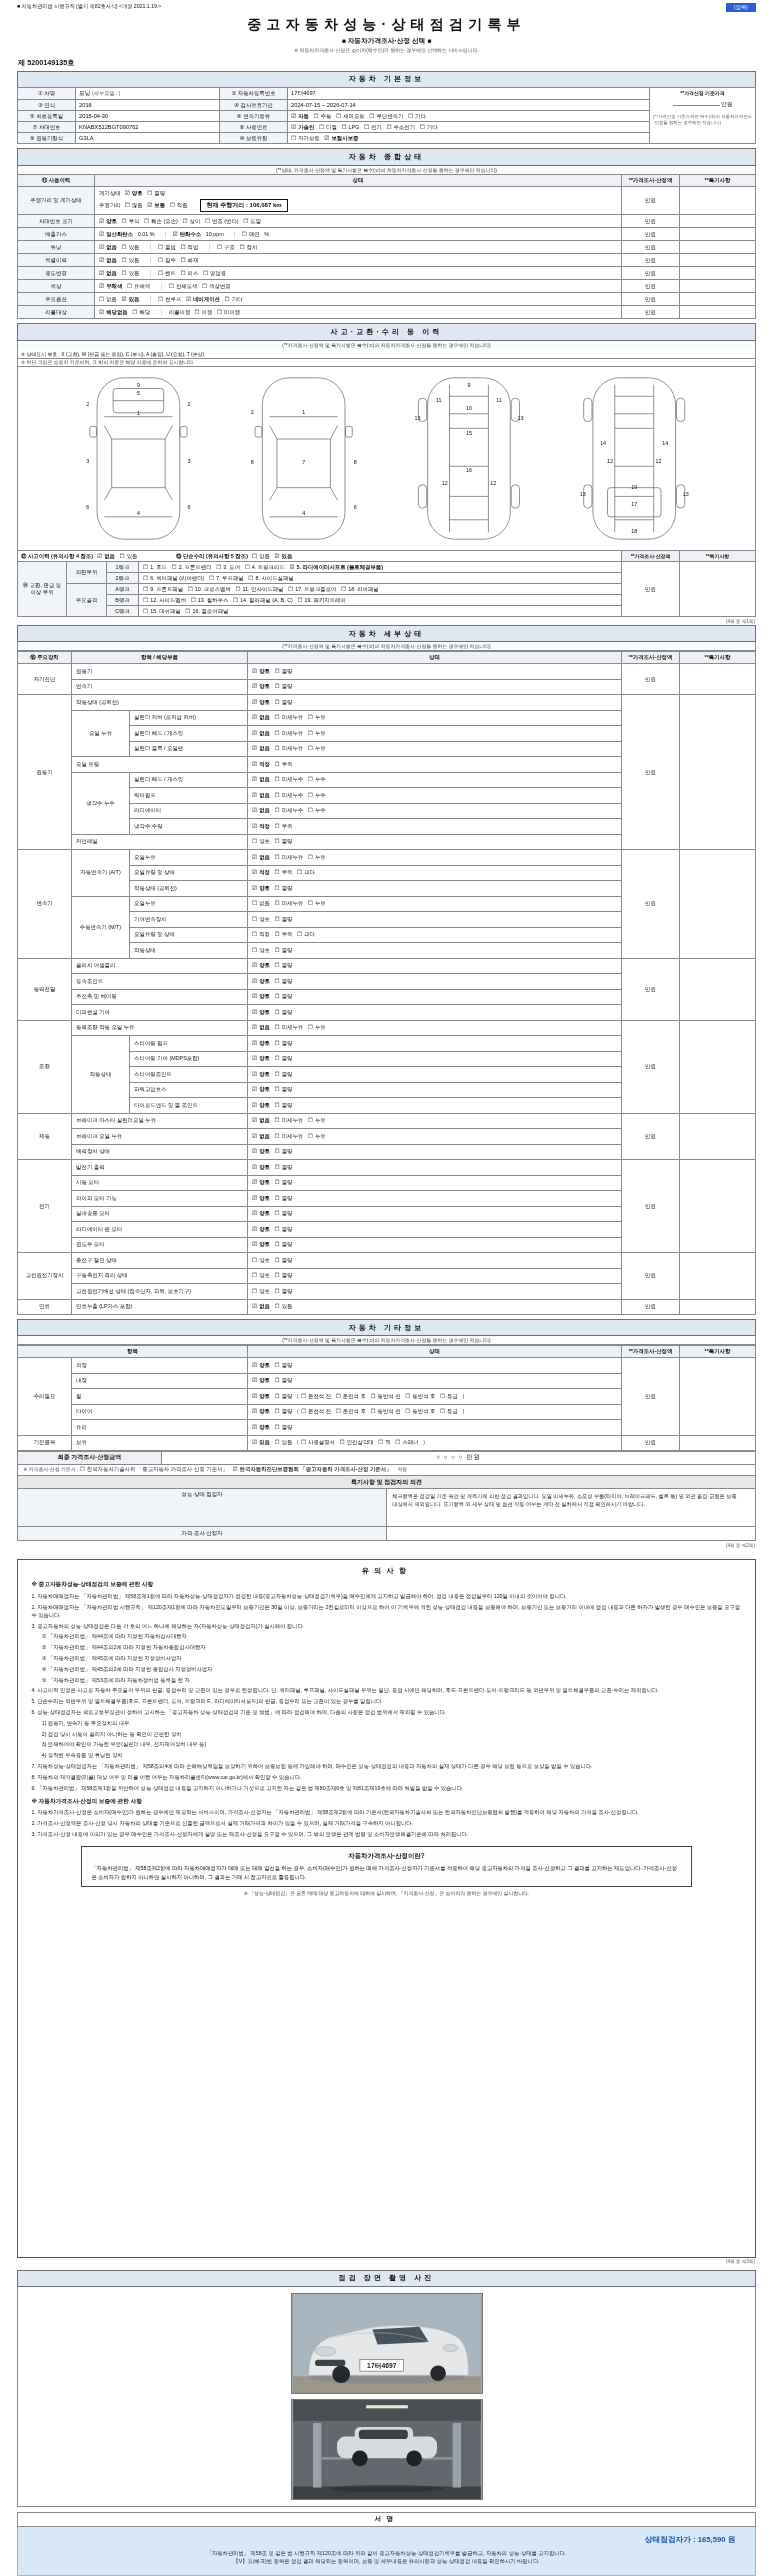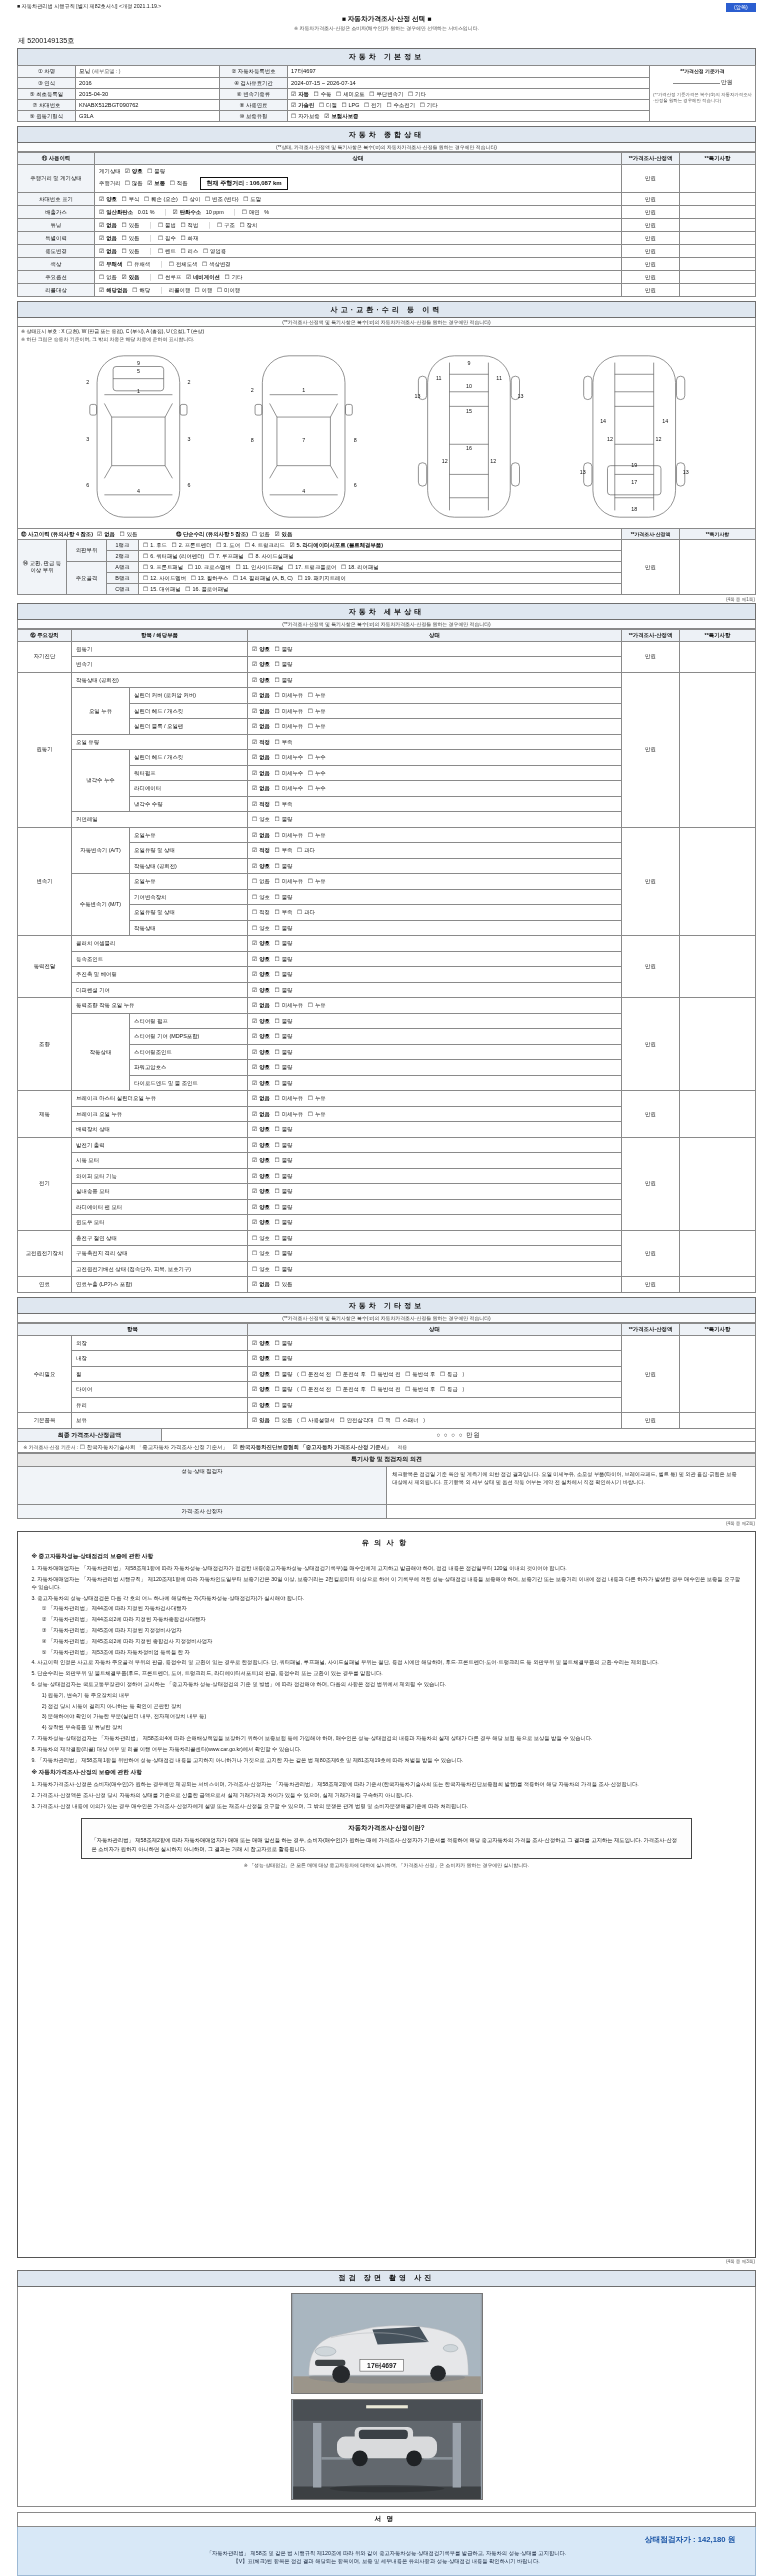--- a/index.html
+++ b/index.html
@@ -4,21 +4,21 @@
 <style>
 *{box-sizing:border-box;margin:0;padding:0}
 html,body{background:#ffffff}
 body{width:773px;height:2576px;overflow:hidden;font-family:"Liberation Sans","DejaVu Sans",sans-serif;color:#101010;display:flex;flex-direction:column;align-items:center}
 .page{width:739px;display:flex;flex-direction:column;flex:1;padding-top:3.1px}
 .topline{display:flex;justify-content:space-between;align-items:flex-start;font-size:5.2px;color:#222}
 .badge{background:#2b5ed0;color:#fff;padding:1px 8.2px;font-size:5.2px}
 .title{text-align:center;font-size:14px;font-weight:bold;letter-spacing:5.2px;margin-top:4.1px}
 .subtitle{text-align:center;font-size:6.7px;font-weight:bold;margin-top:3.1px}
 .subnote{text-align:center;font-size:4.9px;color:#444;margin-top:1px}
-.docno{font-size:7.2px;font-weight:normal;margin:5.2px 0 2.1px 1px}
+.docno{font-size:7.2px;font-weight:bold;margin:5.2px 0 2.1px 1px}
 .secbar{background:#dfe7f0;border:0.5px solid #6f6f6f;text-align:center;font-weight:bold;font-size:7px;letter-spacing:3.1px;padding:2.6px 0}
 .note-strip{border:0.5px solid #8a8a8a;border-top:none;font-size:4.9px;color:#333;text-align:center;padding:1px 0;background:#fbfcfd}
 table{border-collapse:collapse;width:100%;table-layout:fixed;margin-top:-0.5px}
 td,th{border:0.5px solid #8a8a8a;font-size:5.7px;padding:1.5px 3.1px;vertical-align:middle;word-break:keep-all}
 .thr th{background:#edf1f6;font-weight:bold;text-align:center;padding:2.1px 1px;font-size:5.4px}
 .lbl{background:#f1f4f8;text-align:center;font-size:5.4px}
 .val{font-size:5.7px}
 .ck{display:inline-block;margin-right:4.6px;font-size:5.4px;white-space:nowrap}
 .ck.on{font-weight:bold}
 .ckbox{font-size:5.7px;margin-right:0.5px}
@@ -52,21 +52,21 @@
 .partslabel{text-align:center;font-size:5.4px;background:#f1f4f8}
 .fp-label{width:144px;background:#edf1f6;font-weight:bold;text-align:center;font-size:6px}
 .fp-value{text-align:center;font-size:6.2px;letter-spacing:1px}
 .fp-basis{font-size:4.9px;color:#333;padding:1.5px 5.2px}
 .op-head{background:#e8e8e8;font-weight:bold;text-align:center;font-size:6px}
 .op-who{width:93px;text-align:center;background:#f1f4f8;font-size:5.4px}
 .op-text{font-size:5.2px;color:#222;line-height:1.55;padding:2.6px 5.2px}
 .op-r1 td{height:38px;vertical-align:top}
 .op-r2 td{height:14.4px}
 .pagefoot{text-align:right;font-size:4.6px;color:#555;padding:1.5px 1px}
-.cautions{border:0.6px solid #555;margin-top:4px;padding:5.2px 13.4px 6.2px;flex:1}
+.cautions{border:0.6px solid #555;margin-top:10px;padding:5.2px 13.4px 6.2px;flex:1}
 .caut-title{text-align:center;font-weight:bold;font-size:7.2px;letter-spacing:5.2px;margin-bottom:5.2px}
 .caut-h{font-weight:bold;font-size:5.7px;margin:5.7px 0 2.1px}
 .caut-item{font-size:5.3px;line-height:1.55;margin:2.6px 0;color:#1a1a1a}
 .caut-sub{margin-left:10.3px}
 .infobox{border:0.8px solid #444;width:86%;margin:8.2px auto 3.1px;padding:5.2px 9.3px;background:#fdfdfd}
 .ib-title{text-align:center;font-weight:bold;font-size:6.4px;margin-bottom:3.1px}
 .ib-body{font-size:5.3px;line-height:1.55}
 .ib-note{font-size:4.9px;text-align:center;color:#333;margin-top:2.1px}
 .photosec{margin-top:4.1px}
 .photo-stack{border:0.5px solid #8a8a8a;border-top:none;margin-top:-0.5px;display:flex;flex-direction:column;align-items:center;gap:5.2px;padding:6.2px;background:#fff}
@@ -80,20 +80,21 @@
 </style>
 </head>
 <body>
 
 <div class="page">
 
   <div class="topline">
     <span>■ 자동차관리법 시행규칙 [별지 제82호서식] &lt;개정 2021.1.19.&gt;</span>
     <span class="badge">(앞쪽)</span>
   </div>
+  <div class="title">중고자동차성능·상태점검기록부</div>
   <div class="subtitle">■ 자동차가격조사·산정 선택 ■</div>
   <div class="subnote">※ 자동차가격조사·산정은 소비자(매수인)가 원하는 경우에만 선택하는 서비스입니다.</div>
   <div class="docno">제 5200149135호</div>
 
   <div class="secbar">자동차 기본정보</div>
   <table class="btable">
     <colgroup>
         <col style="width:58px">
         <col style="width:144px">
         <col style="width:68px">
@@ -752,21 +753,21 @@
         <circle cx="232" cy="112" r="15" fill="#1f2225"></circle>
         <ellipse cx="180" cy="170" rx="110" ry="7" fill="#2c2f32" opacity="0.6"></ellipse>
       </svg>
     </div>
   </div>
 
   <div class="sigsec">
     <div class="sig-title">서명</div>
     <div class="sig-body">
       <div class="insurance">
-        <span>상태점검자가 :</span> <span>142,180 원</span>
+        <span>상태점검자가 :</span> <span>165,590 원</span>
       </div>
       <div class="sig-line">「자동차관리법」 제58조 및 같은 법 시행규칙 제120조에 따라 위와 같이 중고자동차성능·상태점검기록부를 발급하고, 자동차의 성능·상태를 고지합니다.</div>
       <div class="sig-line">【V】표(체크)된 항목은 점검 결과 해당되는 항목이며, 보증 및 세부내용은 유의사항과 성능·상태점검 내용을 확인하시기 바랍니다.</div>
     </div>
   </div>
 
 </div>
 
 
 </body></html>

